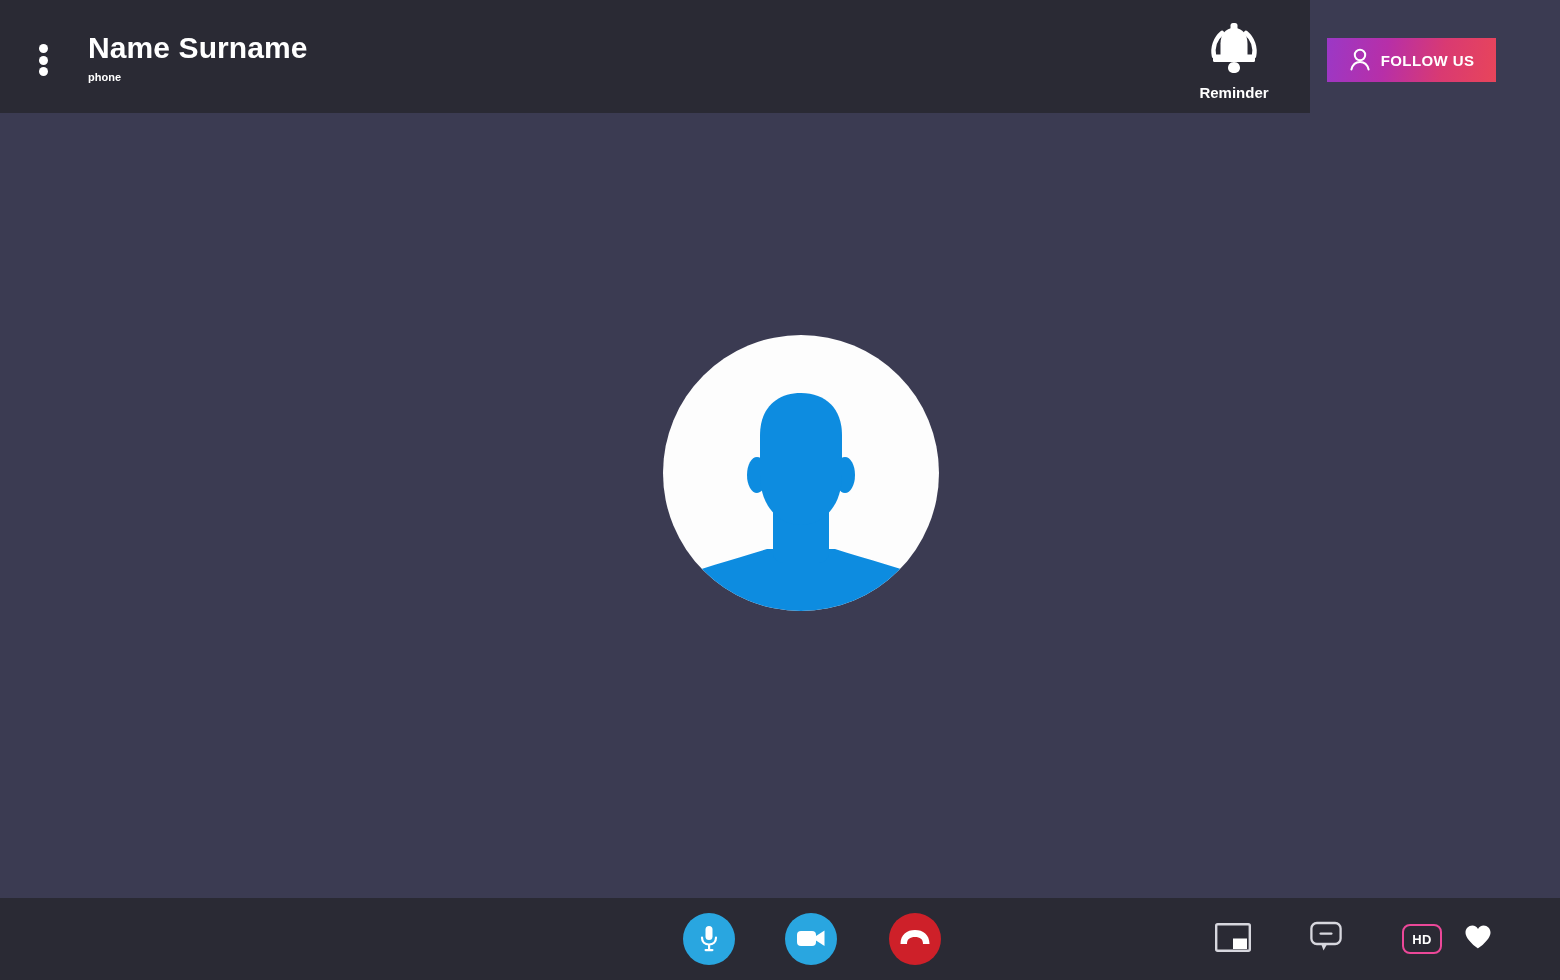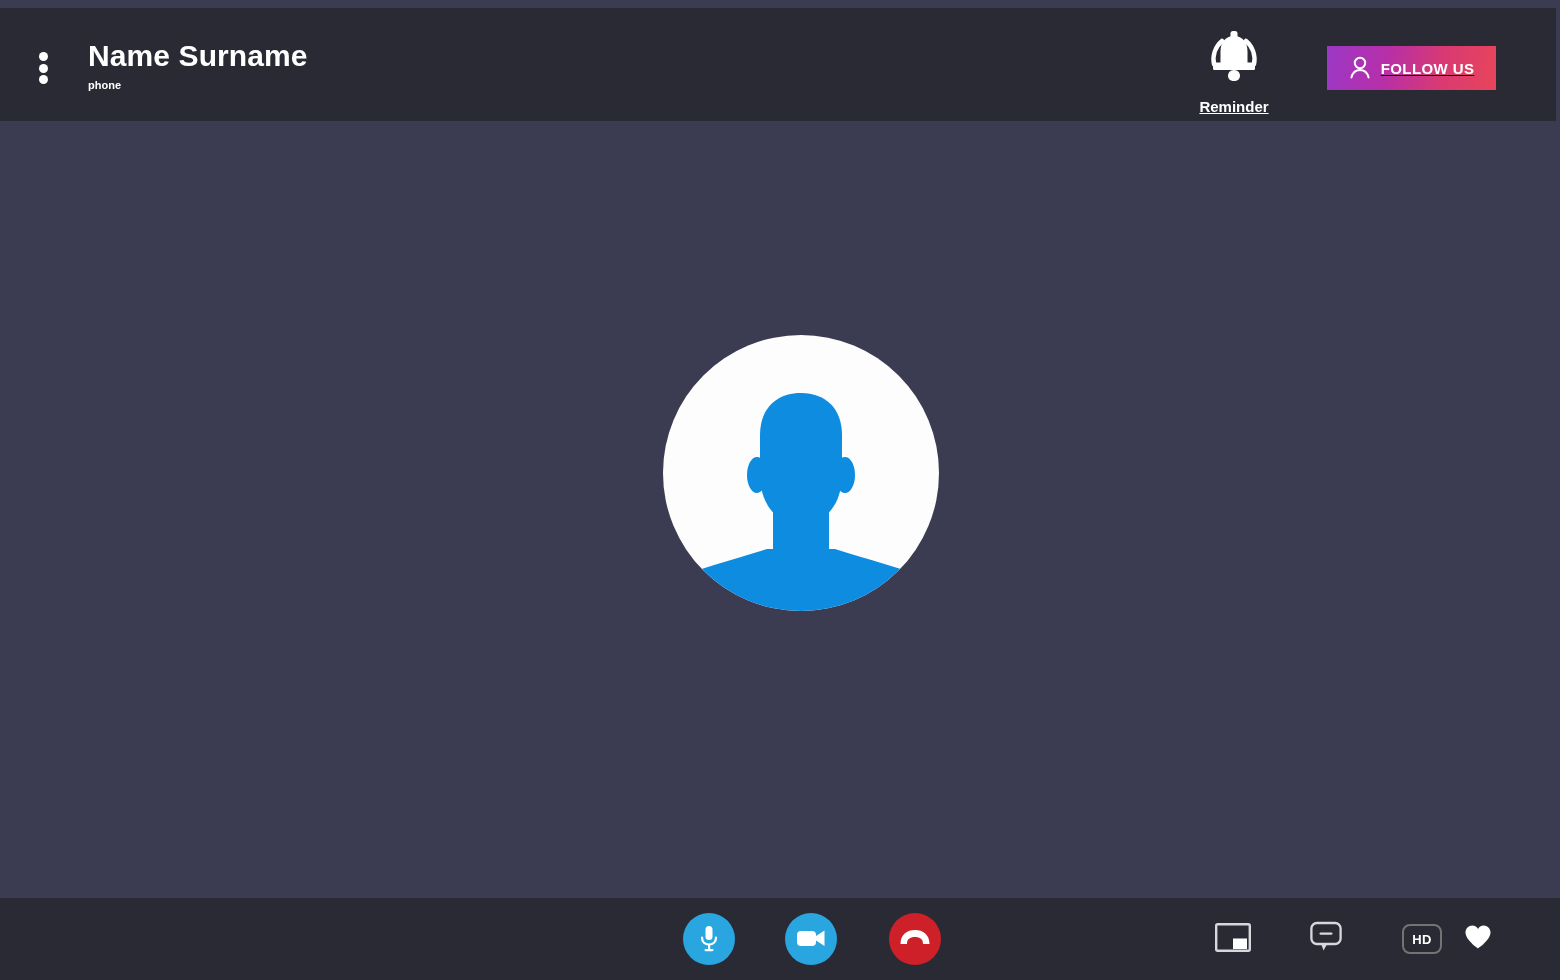--- a/index.html
+++ b/index.html
@@ -15,22 +15,22 @@
     position: relative;
     width: 1560px;
     height: 980px;
     overflow: hidden;
     background: #3b3b52;
   }
 
   
   .header {
     position: absolute;
-    left: 0; top: 8px;
-    width: 1556px;
+    left: 0; top: 0;
+    width: 1310px;
     height: 113px;
     background: #2a2a34;
     z-index: 5;
   }
   .kebab {
     position: absolute;
     left: 36px; top: 44px;
     width: 14px; height: 32px;
     display: flex;
     flex-direction: column;
@@ -68,38 +68,36 @@
     left: 1188px; top: 12px;
     width: 92px;
     text-align: center;
     cursor: pointer;
   }
   .reminder svg { display: block; margin: 0 auto; }
   .reminder-label {
     font-size: 15px;
     font-weight: bold;
     color: #ffffff;
-    margin-top: 14px;
-    text-decoration: underline;
+    margin-top: 8px;
   }
 
   .follow-btn {
     position: absolute;
     left: 1327px; top: 38px;
     width: 169px;
     height: 44px;
     background: linear-gradient(100deg, #9b38c6 0%, #b72fa8 35%, #d93a72 68%, #e8455a 100%);
     display: flex;
     align-items: center;
     justify-content: center;
     gap: 10px;
     cursor: pointer;
     border: none;
     padding: 16px;
-    text-decoration: underline;
   }
   .follow-label {
     font-size: 15px;
     font-weight: bold;
     color: #ffffff;
     letter-spacing: 0.4px;
   }
 
   
   .stage {
@@ -157,21 +155,21 @@
   .util-hd   { left: 1400px; }
   .util-like { left: 1456px; }
   .hd-text {
     font-size: 13px;
     font-weight: bold;
     color: #ffffff;
     letter-spacing: 0.3px;
   }
   .hd-box {
     width: 36px; height: 26px;
-    border: 2px solid #737373;
+    border: 2px solid #ec4899;
     border-radius: 8px;
     display: flex;
     align-items: center;
     justify-content: center;
   }
 </style>
 </head>
 <body>
 
 <div id="app">

